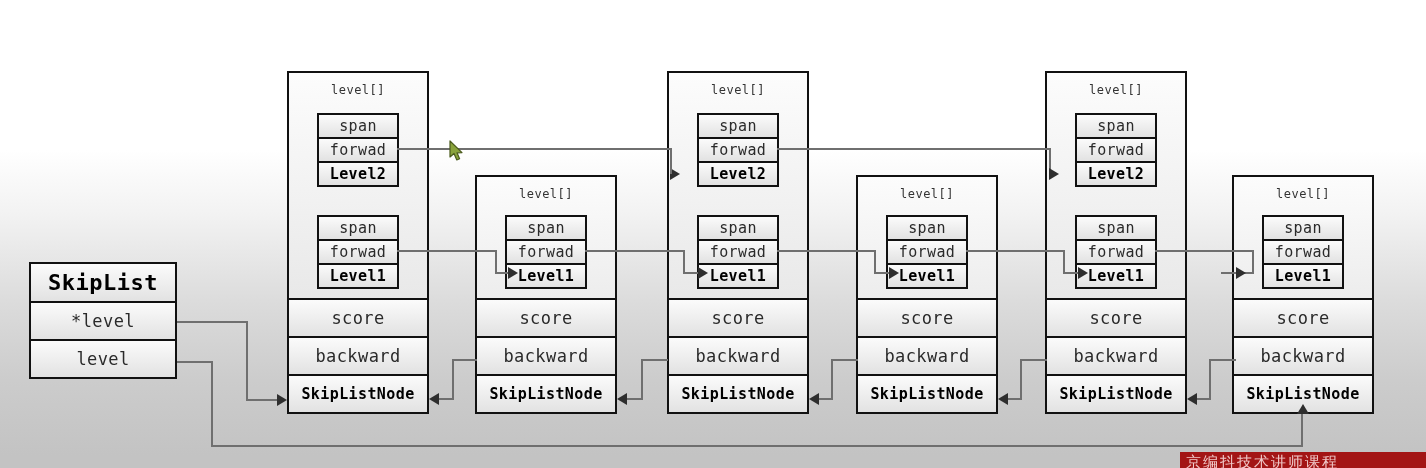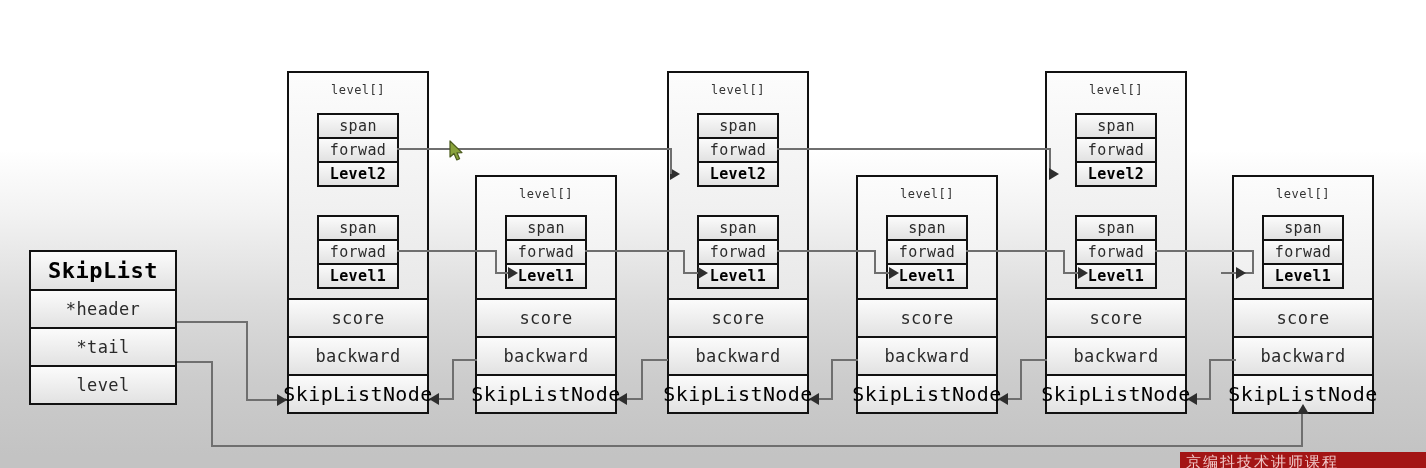--- a/index.html
+++ b/index.html
@@ -20,38 +20,38 @@
     background:linear-gradient(to bottom,#fbfbfb,#e2e2e2);
     display:flex;align-items:center;justify-content:center;
     font-size:17px;color:#2a2a2a;letter-spacing:.4px;
     white-space:nowrap;
     text-align:right;
   }
 
   
   #skiplist{position:absolute;left:29px;top:250px;width:148px;}
   #skiplist .cell{height:40px;margin-top:-2px;}
-  #skiplist .cell:first-child{margin-top:0;}
+  #skiplist .cell:first-child{margin-top:12px;}
   #skiplist .title{height:41px;font-size:22px;font-weight:bold;color:#000;letter-spacing:.5px;}
 
   
   .node{position:absolute;box-sizing:border-box;border:2px solid #111;
         background:linear-gradient(to bottom,#fcfcfc,#e0e0e0);}
   .node .levelwrap{position:relative;}
   .node .levelhdr{
     height:34px;display:flex;align-items:center;justify-content:center;
     font-size:12px;color:#333;letter-spacing:.5px;
   }
   .levelbox{position:absolute;left:50%;transform:translateX(-50%);width:82px;}
   .levelbox .cell{height:26px;margin-top:-2px;font-size:15px;}
   .levelbox .cell:first-child{margin-top:0;}
   .levelbox .cell.lvl{font-weight:bold;color:#000;font-size:15px;}
   .node .foot .cell{height:40px;margin-top:-2px;}
   .node .foot{position:absolute;left:-2px;right:-2px;border-radius:32px;}
-  .node .foot .cell.nodename{font-weight:normal;color:#000;font-size:20px;}
+  .node .foot .cell.nodename{font-weight:bold;color:#000;font-size:15px;}
 
   
   .ln{position:absolute;background:#6f6f6f;}
   .lnh{height:2px;}
   .lnv{width:2px;}
   .arrowR{position:absolute;width:0;height:0;
     border-top:6px solid transparent;border-bottom:6px solid transparent;
     border-left:10px solid #2e2e2e;}
   .arrowL{position:absolute;width:0;height:0;
     border-top:6px solid transparent;border-bottom:6px solid transparent;
@@ -72,22 +72,21 @@
     font-size:15px;color:#f0c9c9;white-space:nowrap;letter-spacing:2px;
   }
 </style>
 </head>
 <body>
 
 <div id="stage">
 
   <div id="skiplist">
     <div class="cell title">SkipList</div>
-    <div class="cell">*header</div>
-    <div class="cell">*tail</div>
+    <div class="cell">*level</div>
     <div class="cell">level</div>
   </div>
 
   <div class="node" style="left:287px;top:71px;width:142px;height:329px;">
     <div class="levelwrap" style="height:225px;">
       <div class="levelhdr">level[]</div>
       <div class="levelbox" style="top:40px;">
         <div class="cell">span</div>
         <div class="cell">forwad</div>
         <div class="cell lvl">Level2</div>

